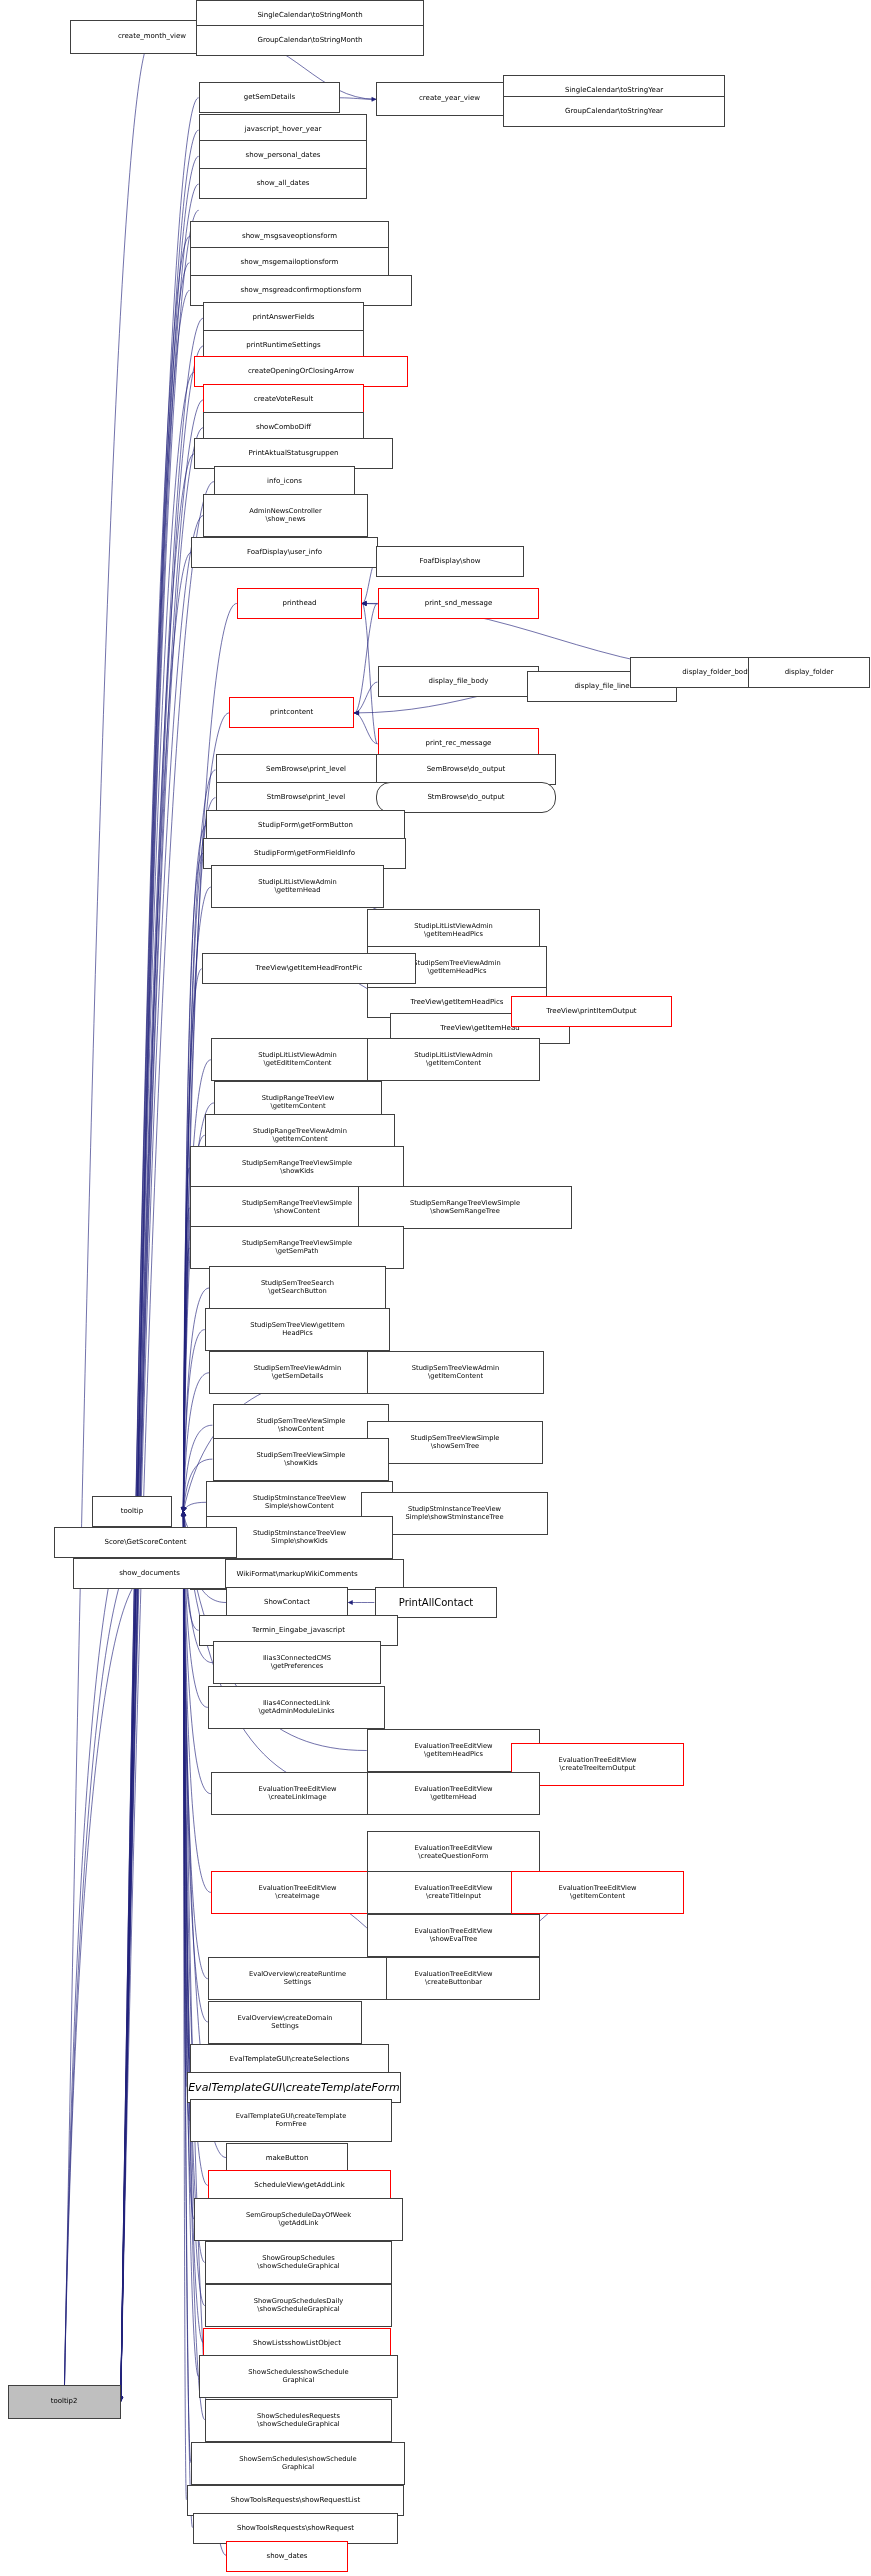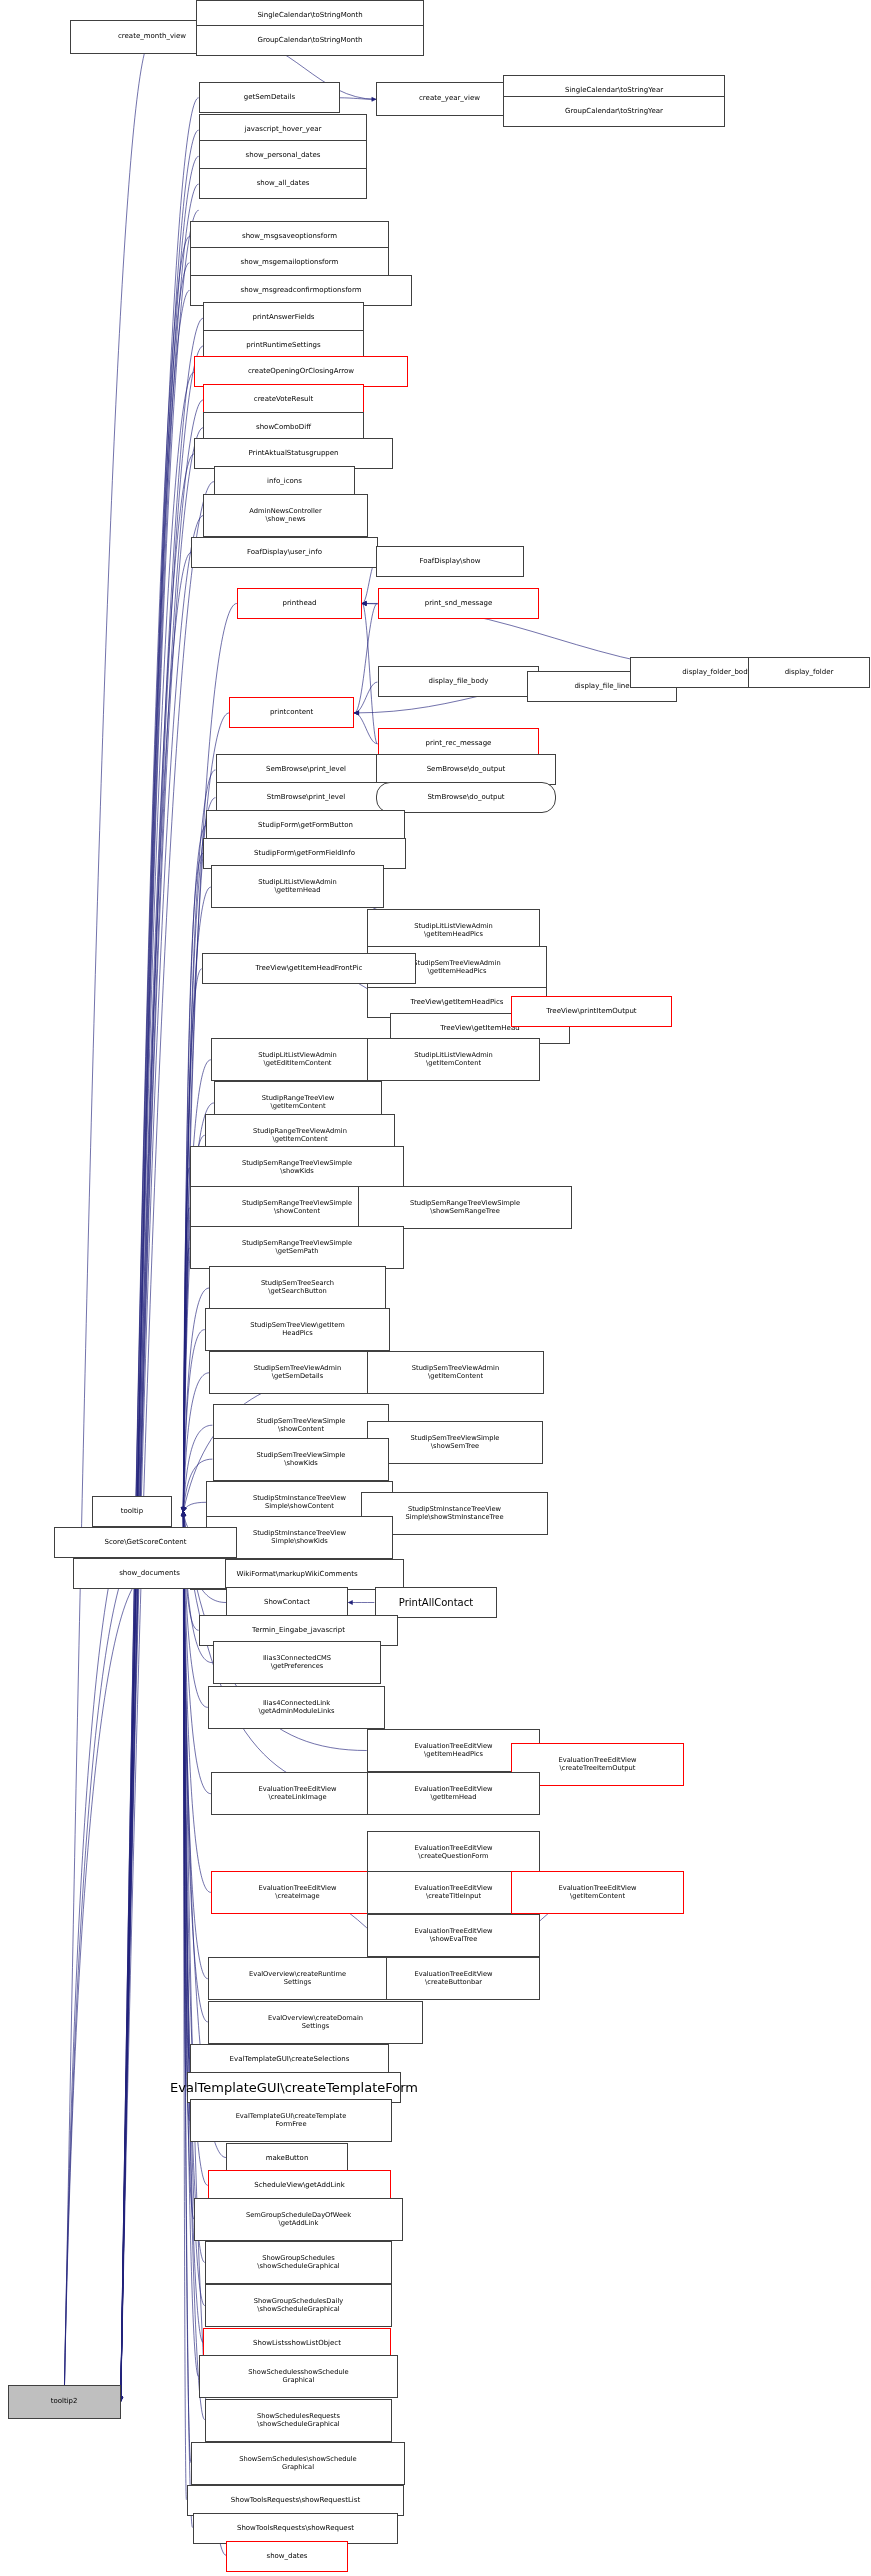--- a/index.html
+++ b/index.html
@@ -367,24 +367,24 @@
       <div class="node" style="left: 367px; top: 1871px; width: 173px; height: 43px; font-size: 6.7px;">EvaluationTreeEditView
 \createTitleInput</div>
       <div class="node red" style="left: 511px; top: 1871px; width: 173px; height: 43px; font-size: 6.7px;">EvaluationTreeEditView
 \getItemContent</div>
       <div class="node" style="left: 367px; top: 1914px; width: 173px; height: 43px; font-size: 6.7px;">EvaluationTreeEditView
 \showEvalTree</div>
       <div class="node" style="left: 367px; top: 1957px; width: 173px; height: 43px; font-size: 6.7px;">EvaluationTreeEditView
 \createButtonbar</div>
       <div class="node" style="left: 208px; top: 1957px; width: 179px; height: 43px; font-size: 6.7px;">EvalOverview\createRuntime
 Settings</div>
-      <div class="node" style="left: 208px; top: 2001px; width: 215px; height: 43px; font-size: 6.7px;">EvalOverview\createDomain
+      <div class="node" style="left: 208px; top: 2001px; width: 154px; height: 43px; font-size: 6.7px;">EvalOverview\createDomain
 Settings</div>
       <div class="node" style="left: 190px; top: 2044px; width: 199px; height: 31px; font-size: 7px;">EvalTemplateGUI\createSelections</div>
-      <div class="node" style="left: 187px; top: 2072px; width: 214px; height: 31px; font-size: 13px;">EvalTemplateGUI\createTemplateForm</div>
+      <div class="node" style="left: 187px; top: 2072px; width: 214px; height: 31px; font-size: 11px; font-style: italic;">EvalTemplateGUI\createTemplateForm</div>
       <div class="node" style="left: 190px; top: 2099px; width: 202px; height: 43px; font-size: 6.7px;">EvalTemplateGUI\createTemplate
 FormFree</div>
       <div class="node" style="left: 226px; top: 2143px; width: 122px; height: 31px; font-size: 7px;">makeButton</div>
       <div class="node red" style="left: 208px; top: 2170px; width: 183px; height: 31px; font-size: 7px;">ScheduleView\getAddLink</div>
       <div class="node" style="left: 194px; top: 2198px; width: 209px; height: 43px; font-size: 6.7px;">SemGroupScheduleDayOfWeek
 \getAddLink</div>
       <div class="node" style="left: 205px; top: 2241px; width: 187px; height: 43px; font-size: 6.7px;">ShowGroupSchedules
 \showScheduleGraphical</div>
       <div class="node" style="left: 205px; top: 2284px; width: 187px; height: 43px; font-size: 6.7px;">ShowGroupSchedulesDaily
 \showScheduleGraphical</div>

